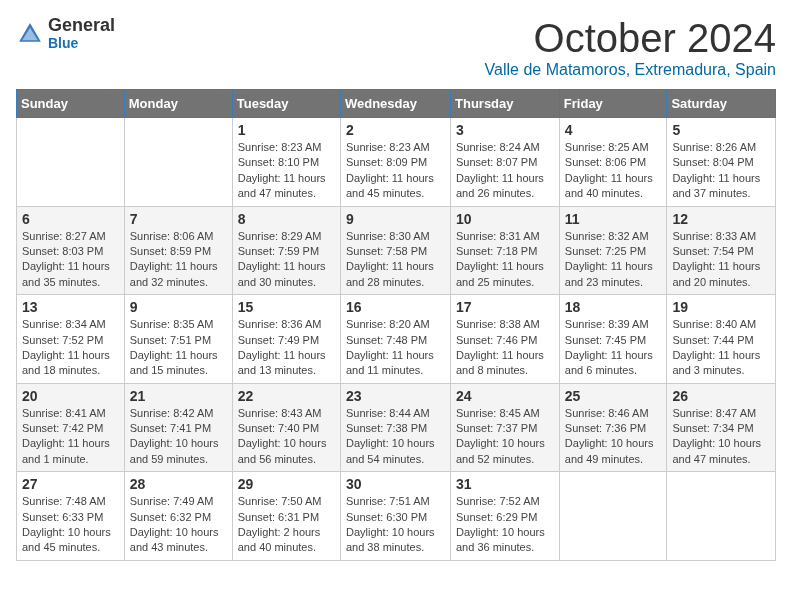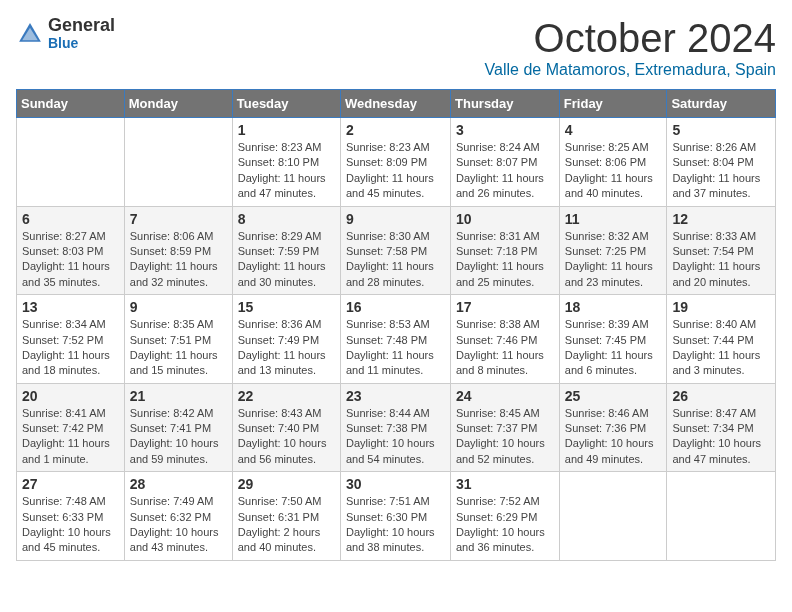--- a/index.html
+++ b/index.html
@@ -251,21 +251,21 @@
           <span class="day-num">15</span>
           <div class="day-info">
             <div>Sunrise: 8:36 AM</div>
             <div>Sunset: 7:49 PM</div>
             <div>Daylight: 11 hours and 13 minutes.</div>
           </div>
         </td>
         <td>
           <span class="day-num">16</span>
           <div class="day-info">
-            <div>Sunrise: 8:53 AM</div>
+            <div>Sunrise: 8:20 AM</div>
             <div>Sunset: 7:48 PM</div>
             <div>Daylight: 11 hours and 11 minutes.</div>
           </div>
         </td>
         <td>
           <span class="day-num">17</span>
           <div class="day-info">
             <div>Sunrise: 8:38 AM</div>
             <div>Sunset: 7:46 PM</div>
             <div>Daylight: 11 hours and 8 minutes.</div>

